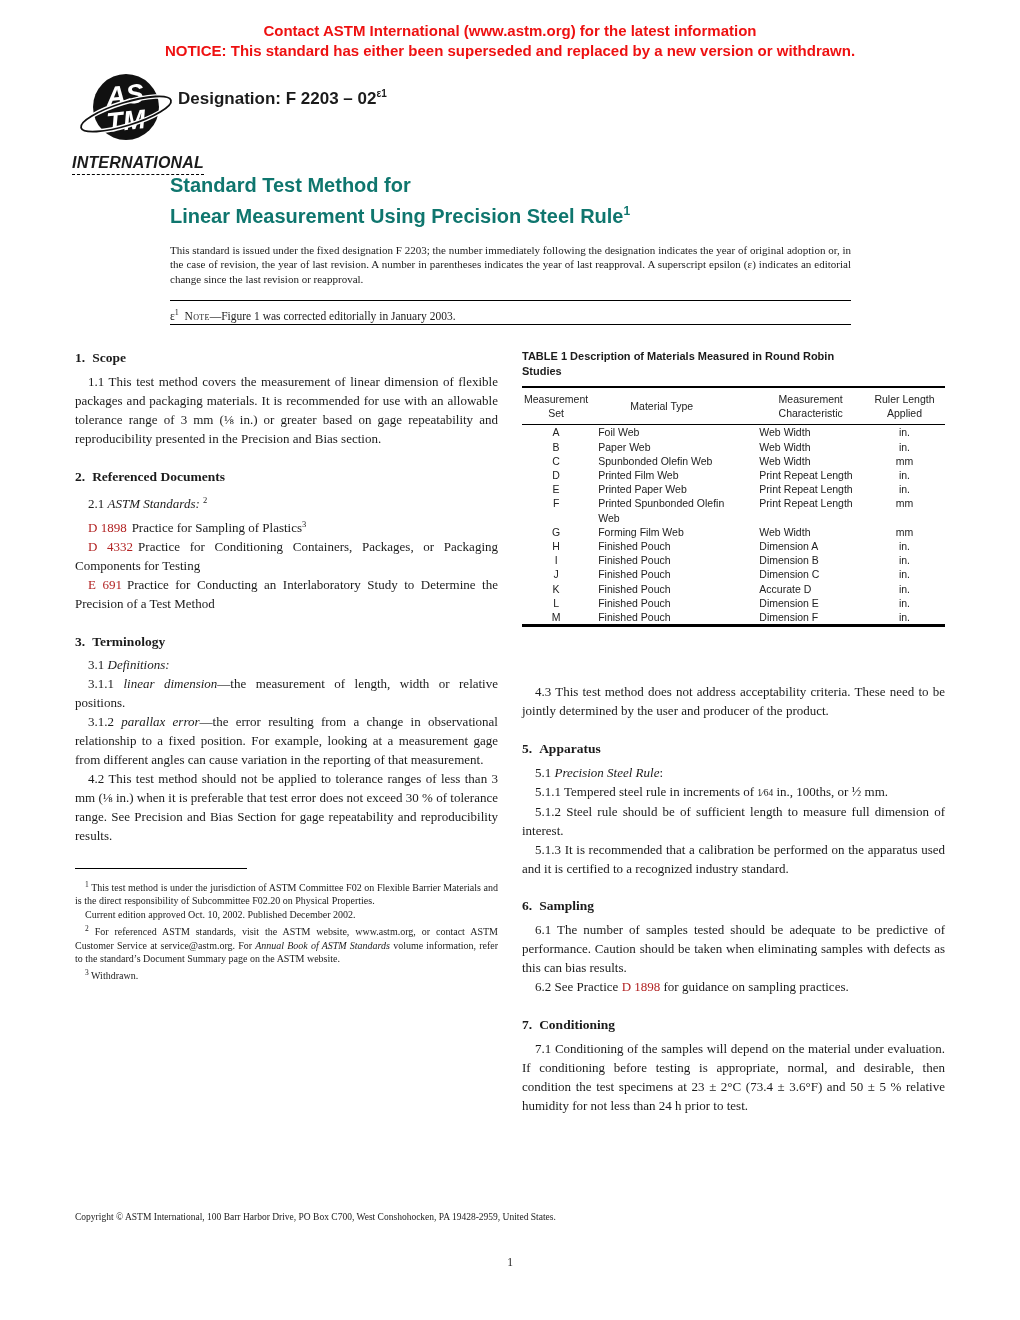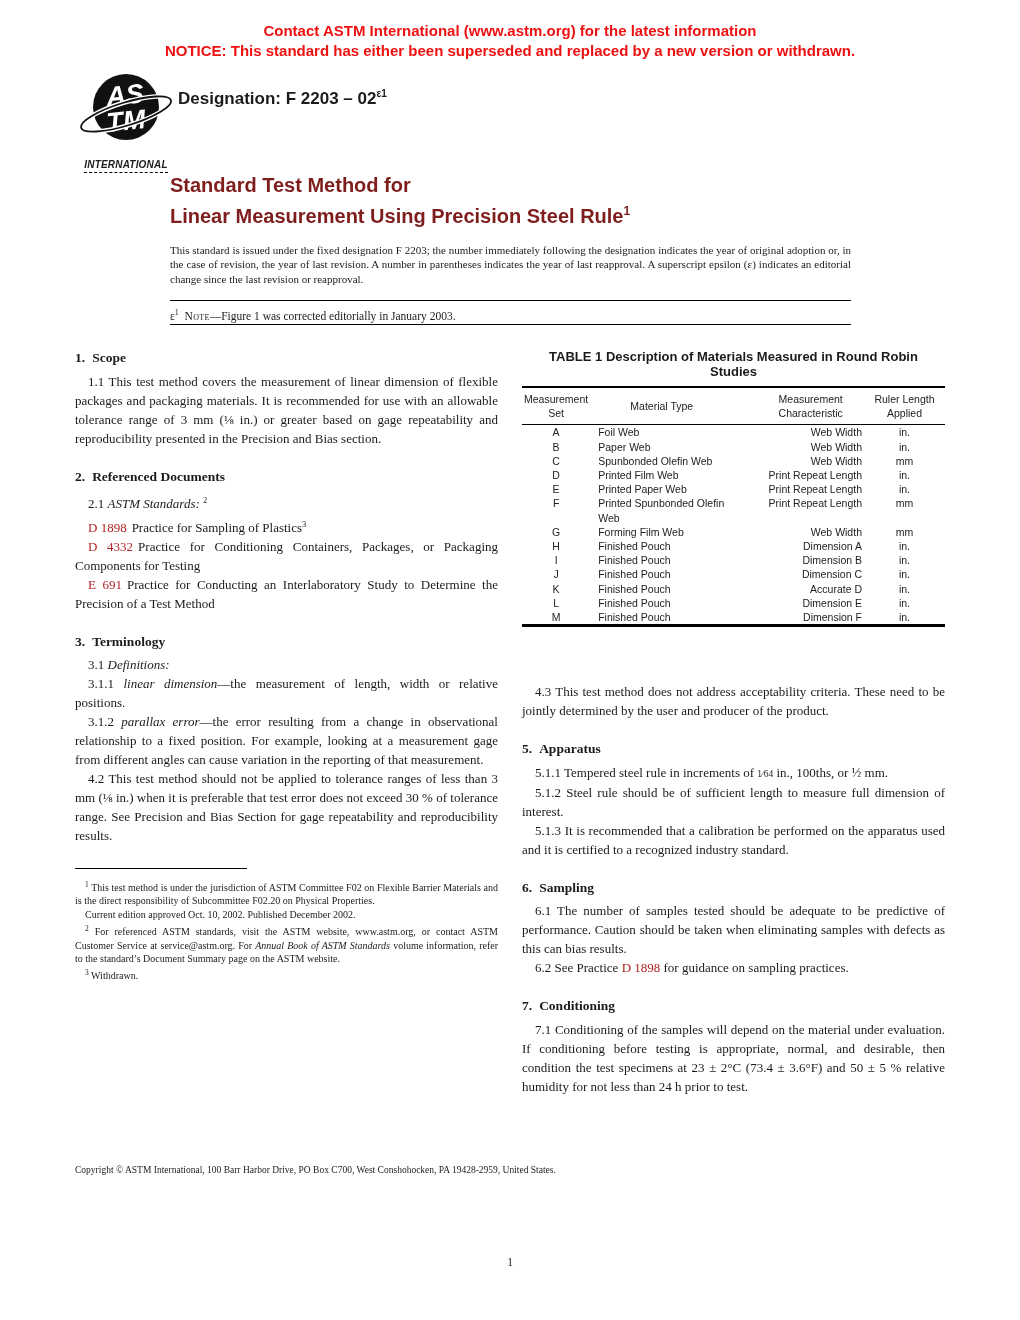--- a/index.html
+++ b/index.html
@@ -18,37 +18,37 @@
     font-family:"Liberation Sans", sans-serif;
     font-weight:bold; font-size:15px; line-height:20px;
     color:var(--notice_red,#ee1111);
   }
   
   .logo-wrap { position:absolute; left:72px; top:70px; width:108px; text-align:center; }
   .logo-sub {
     display:inline-block;
     font-family:"Liberation Sans", sans-serif;
     font-weight:bold; font-style:italic;
-    font-size:10px; letter-spacing:0.2px;
+    font-size:16px; letter-spacing:0.2px;
     border-bottom:1px dashed #000; padding-bottom:2px;
     white-space:nowrap;
   }
   
   .designation {
     position:absolute; left:178px; top:88px;
     font-family:"Liberation Sans", sans-serif;
     font-weight:bold; font-size:17px;
   }
   .designation sup { font-size:10px; }
   
   .doc-title {
     position:absolute; left:170px; top:172px; width:700px;
     font-family:"Liberation Sans", sans-serif;
     font-weight:bold; font-size:20px; line-height:26px;
-    color:#7f1d1d;
+    color:#0f766e;
   }
   .doc-title sup { font-size:12px; }
   
   .preamble {
     position:absolute; left:170px; top:243px; width:681px;
     font-size:11px; line-height:14.3px; text-align:justify;
   }
   .rule-a { position:absolute; left:170px; top:300px; width:681px; border-top:1px solid #000; }
   .eps-note {
     position:absolute; left:170px; top:305px; width:681px;
@@ -66,50 +66,49 @@
   .sec-h:first-child { margin-top:0; }
   .sec-h .sec-h-label { margin-left:7px; }
   .it { font-style:italic; }
   .red { color:var(--ref_red,#b22222); }
   .ref-code { margin-right:5px; }
   sup.bsup { font-size:8.5px; }
   .frac { font-size:9.5px; letter-spacing:0; }
   
   .tbl-block { margin-bottom:0; }
   .tbl-title {
-    text-align:center;
-    font-family:"Liberation Sans", sans-serif;
-    font-weight:bold; font-size:13px; line-height:15px;
+    font-family:"Liberation Sans", sans-serif;
+    font-weight:bold; font-size:11px; line-height:15px;
     margin-bottom:7px; text-indent:0;
   }
   table.t1 {
     width:100%; border-collapse:collapse;
     font-family:"Liberation Sans", sans-serif;
     font-size:10.5px; line-height:14.2px;
     border-top:2px solid #000; border-bottom:3px solid #000;
     color:#222;
   }
   table.t1 th {
     font-weight:normal; text-align:center; vertical-align:middle;
     padding:4px 2px; border-bottom:1.5px solid #000;
   }
   table.t1 td { padding:0 2px; vertical-align:top; }
   table.t1 .c0 { width:13%; text-align:center; }
   table.t1 .c1 { width:41%; text-align:left; padding-left:8px; padding-right:26px;margin-top:25px; }
-  table.t1 .c2 { width:26%; text-align:right; }
+  table.t1 .c2 { width:26%; text-align:left; }
   table.t1 .c3 { width:20%; text-align:center; }
   .after-table { margin-top:56px !important; }
   
   .footnotes { margin-top:22px; font-size:10px; line-height:13.6px; }
   .fn-rule { width:172px; border-top:1px solid #000; margin-bottom:9px; }
   .footnotes p { text-align:justify; text-indent:10px; }
   .footnotes sup { font-size:7.5px; }
   
   .copyright {
-    position:absolute; left:75px; top:1165px; width:880px;
+    position:absolute; left:75px; top:1212px; width:880px;
     font-size:9.5px; color:#222;
   }
   .page-num {
     position:absolute; left:0; top:1256px; width:100%;
     text-align:center; font-size:11.5px;
   }
 </style>
 </head>
 <body>
 
@@ -264,20 +263,21 @@
             <td class="c2">Dimension F</td>
             <td class="c3">in.</td>
           </tr>
         </tbody>
     </table>
   </div>
 
   <p class="after-table">4.3 This test method does not address acceptability criteria. These need to be jointly determined by the user and producer of the product.</p>
 
   <p class="sec-h"><span>5.</span><span class="sec-h-label">Apparatus</span></p>
+  <p><span>5.1</span> <span class="it">Precision Steel Rule</span><span>:</span></p>
   <p><span>5.1.1 Tempered steel rule in increments of </span><span class="frac">1⁄64</span><span> in., 100ths, or ½ mm.</span></p>
   <p>5.1.2 Steel rule should be of sufficient length to measure full dimension of interest.</p>
   <p>5.1.3 It is recommended that a calibration be performed on the apparatus used and it is certified to a recognized industry standard.</p>
 
   <p class="sec-h"><span>6.</span><span class="sec-h-label">Sampling</span></p>
   <p>6.1 The number of samples tested should be adequate to be predictive of performance. Caution should be taken when eliminating samples with defects as this can bias results.</p>
   <p><span>6.2 See Practice </span><span class="red">D 1898</span><span> for guidance on sampling practices.</span></p>
 
   <p class="sec-h"><span>7.</span><span class="sec-h-label">Conditioning</span></p>
   <p>7.1 Conditioning of the samples will depend on the material under evaluation. If conditioning before testing is appropriate, normal, and desirable, then condition the test specimens at 23 ± 2°C (73.4 ± 3.6°F) and 50 ± 5 % relative humidity for not less than 24 h prior to test.</p>

